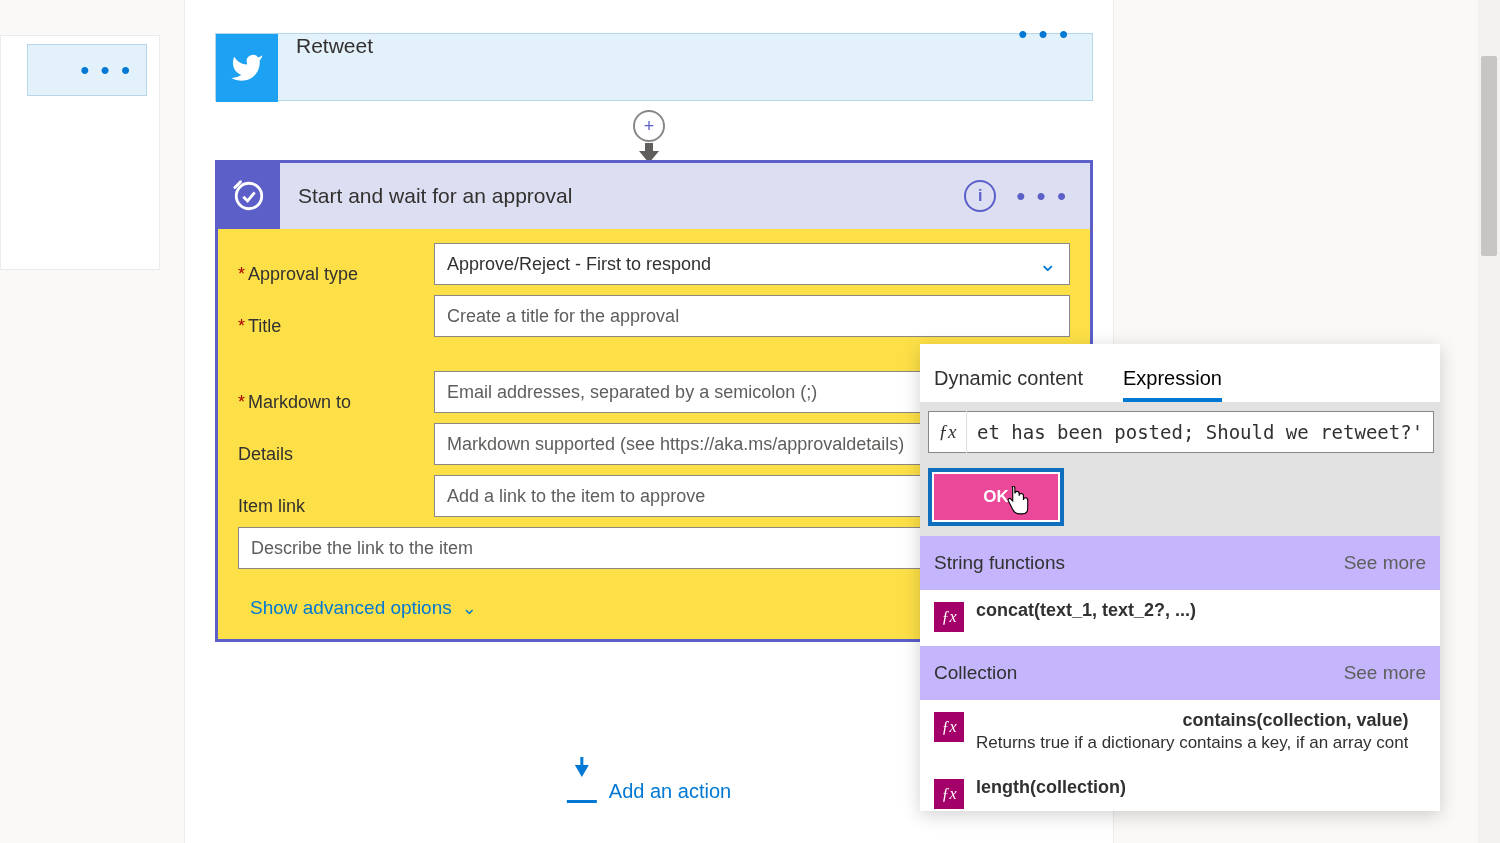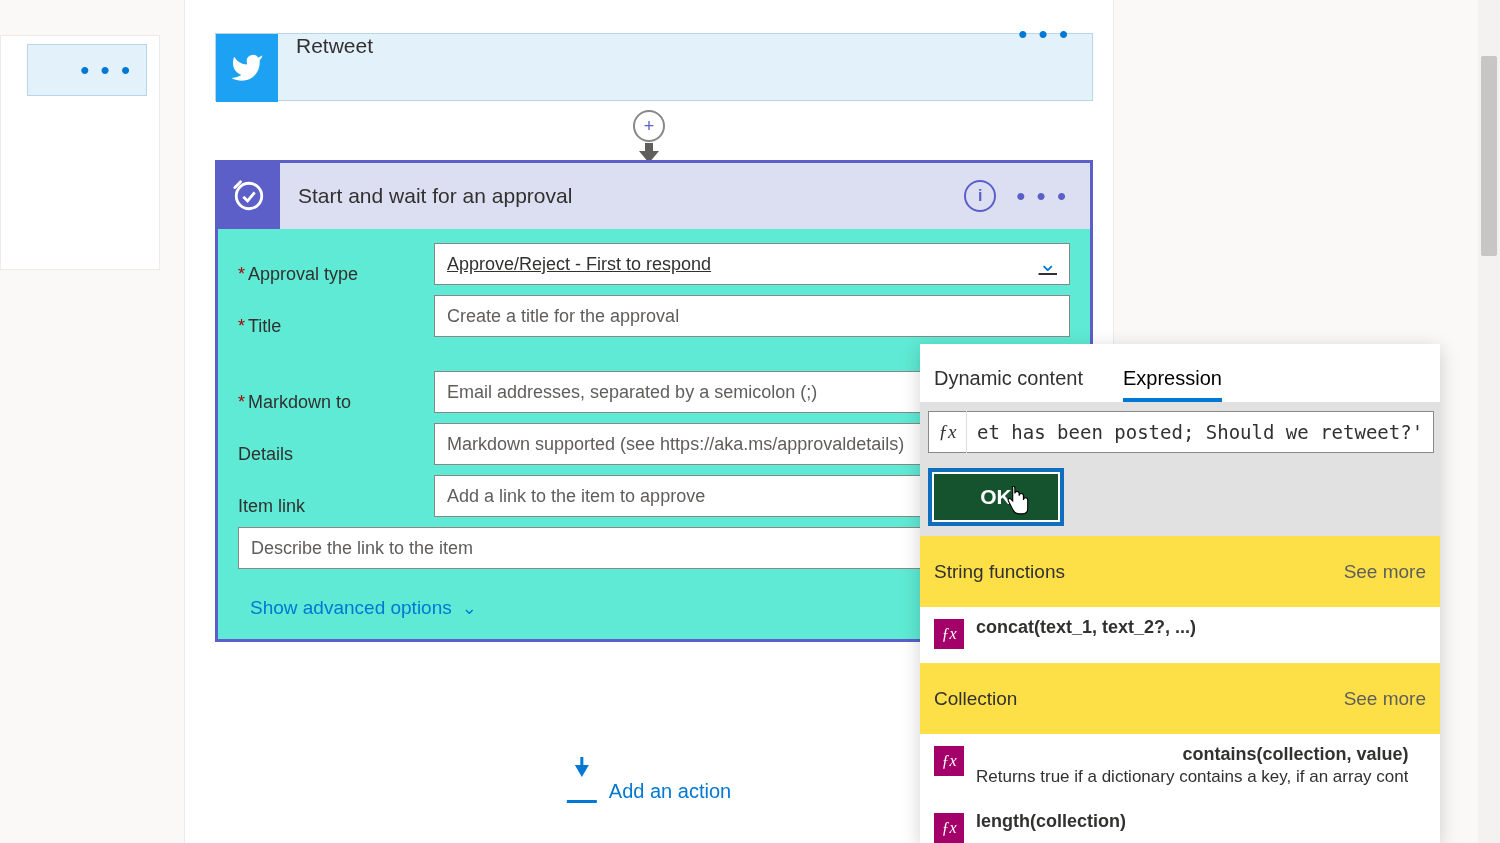--- a/index.html
+++ b/index.html
@@ -39,21 +39,21 @@
     background: #fff; display: flex; align-items: center; justify-content: center;
     color: #5b5fc7; font-size: 18px; line-height: 1;
   }
   .arrow-down {
     position: absolute; left: 50%; top: 143px; transform: translateX(-50%);
   }
 
   
   .approval-card {
     position: absolute; left: 30px; top: 160px; width: 878px;
-    background: #5eead4; border: 3px solid #5b5fc7;
+    background: #fde047; border: 3px solid #5b5fc7;
   }
   .approval-header {
     height: 66px; background: #dcdff2; display: flex; align-items: center;
   }
   .approval-icon {
     width: 62px; height: 66px; background: #5b5fc7; display: flex; align-items: center; justify-content: center;
   }
   .approval-title { padding-left: 18px; font-size: 21px; color: #323130; flex: 1; }
   .info-circle {
     width: 32px; height: 32px; border: 2px solid #5b5fc7; border-radius: 50%;
@@ -68,21 +68,21 @@
     width: 196px; padding-top: 8px; font-size: 18px; color: #323130;
   }
   .req::before { content: "*"; color: #a80000; margin-right: 3px; }
   .form-input {
     flex: 1; border: 1px solid #8a8886; height: 42px; padding: 0 12px; font-size: 18px;
     background: #fff; color: #323130;
   }
   .form-input::placeholder { color: #605e5c; }
   .form-select {
     flex: 1; border: 1px solid #8a8886; height: 42px; padding: 0 12px; font-size: 18px;
-    display: flex; align-items: center; justify-content: space-between; background: #fff; text-decoration: underline;
+    display: flex; align-items: center; justify-content: space-between; background: #fff;
   }
   .chevron { color: #0078d4; font-size: 22px; }
   .add-dc-link {
     text-align: right; font-size: 19px; color: #0078d4; margin: -4px 0 6px 0; padding-right: 4px;
   }
   .show-adv {
     color: #0078d4; font-size: 19px; display: inline-flex; align-items: center; margin-top: 18px; margin-left: 12px;
   }
   .show-adv .chev { margin-left: 10px; font-size: 18px; }
 
@@ -127,30 +127,30 @@
     width: 38px; height: 42px; display: flex; align-items: center; justify-content: center;
     font-style: italic; font-family: Georgia, serif; font-size: 19px; color: #323130; border-right: 1px solid #ddd;
   }
   .expr-text { flex: 1; padding: 0 10px; font-family: "Consolas", monospace; font-size: 19px; white-space: nowrap; overflow: hidden; }
 
   .ok-row { background: #e1e1e1; padding: 6px 8px 10px 8px; }
   .ok-btn-wrap {
     width: 136px; height: 58px; border: 4px solid #106ebe; display: flex; align-items: center; justify-content: center;
   }
   .ok-btn {
-    width: 100%; height: 100%; background: #14532d; border: 2px solid #fff;
-    color: #fff; font-size: 21px; font-weight: 600; display: flex; align-items: center; justify-content: center;
+    width: 100%; height: 100%; background: #ec4899; border: 2px solid #fff;
+    color: #fff; font-size: 17px; font-weight: 600; display: flex; align-items: center; justify-content: center;
     position: relative;
   }
   .cursor-hand {
     position: absolute; right: 28px; top: 12px;
   }
 
   .cat-header {
-    background: #fde047; height: 71px; display: flex; align-items: center; justify-content: space-between;
+    background: #c4b5fd; height: 54px; display: flex; align-items: center; justify-content: space-between;
     padding: 0 14px; font-size: 19px; color: #323130;
   }
   .see-more { color: #605e5c; }
   .fn-item {
     background: #fff; display: flex; align-items: flex-start; padding: 10px 14px 14px 14px; gap: 12px;
   }
   .fx-box {
     width: 30px; height: 30px; background: #a4006a; color: #fff; display: flex; align-items: center; justify-content: center;
     font-style: italic; font-family: Georgia, serif; font-size: 16px; flex-shrink: 0; margin-top: 2px;
   }

